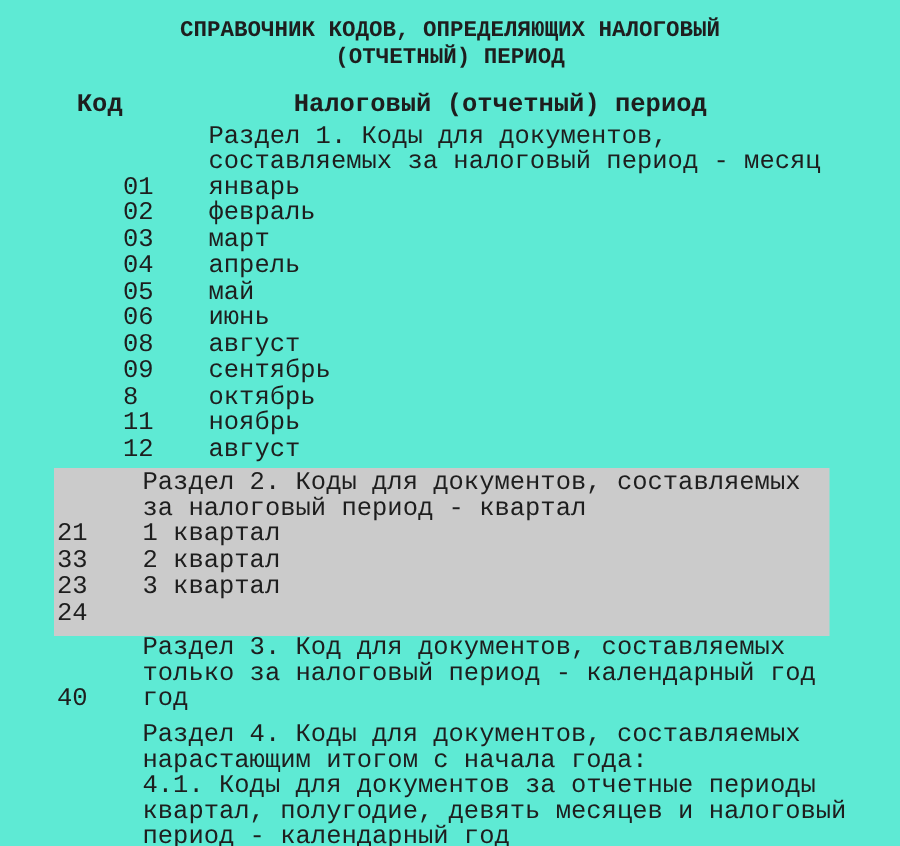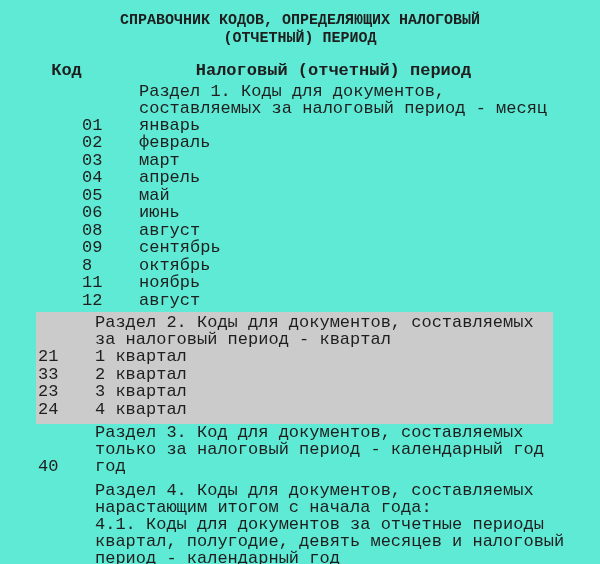--- a/index.html
+++ b/index.html
@@ -120,21 +120,20 @@
         <div class="row data-row">
           <div class="cell code-cell">33</div>
           <div class="cell period-cell">2 квартал</div>
         </div>
         <div class="row data-row">
           <div class="cell code-cell">23</div>
           <div class="cell period-cell">3 квартал</div>
         </div>
         <div class="row data-row">
           <div class="cell code-cell">24</div>
-          <div class="cell period-cell">4 квартал</div>
         </div>
       </div>
       <div class="section s3">
         <div class="row heading-row">
           <div class="cell code-cell"></div>
           <div class="cell period-cell">Раздел 3. Код для документов, составляемых только за налоговый период - календарный год</div>
         </div>
         <div class="row data-row">
           <div class="cell code-cell">40</div>
           <div class="cell period-cell">год</div>

